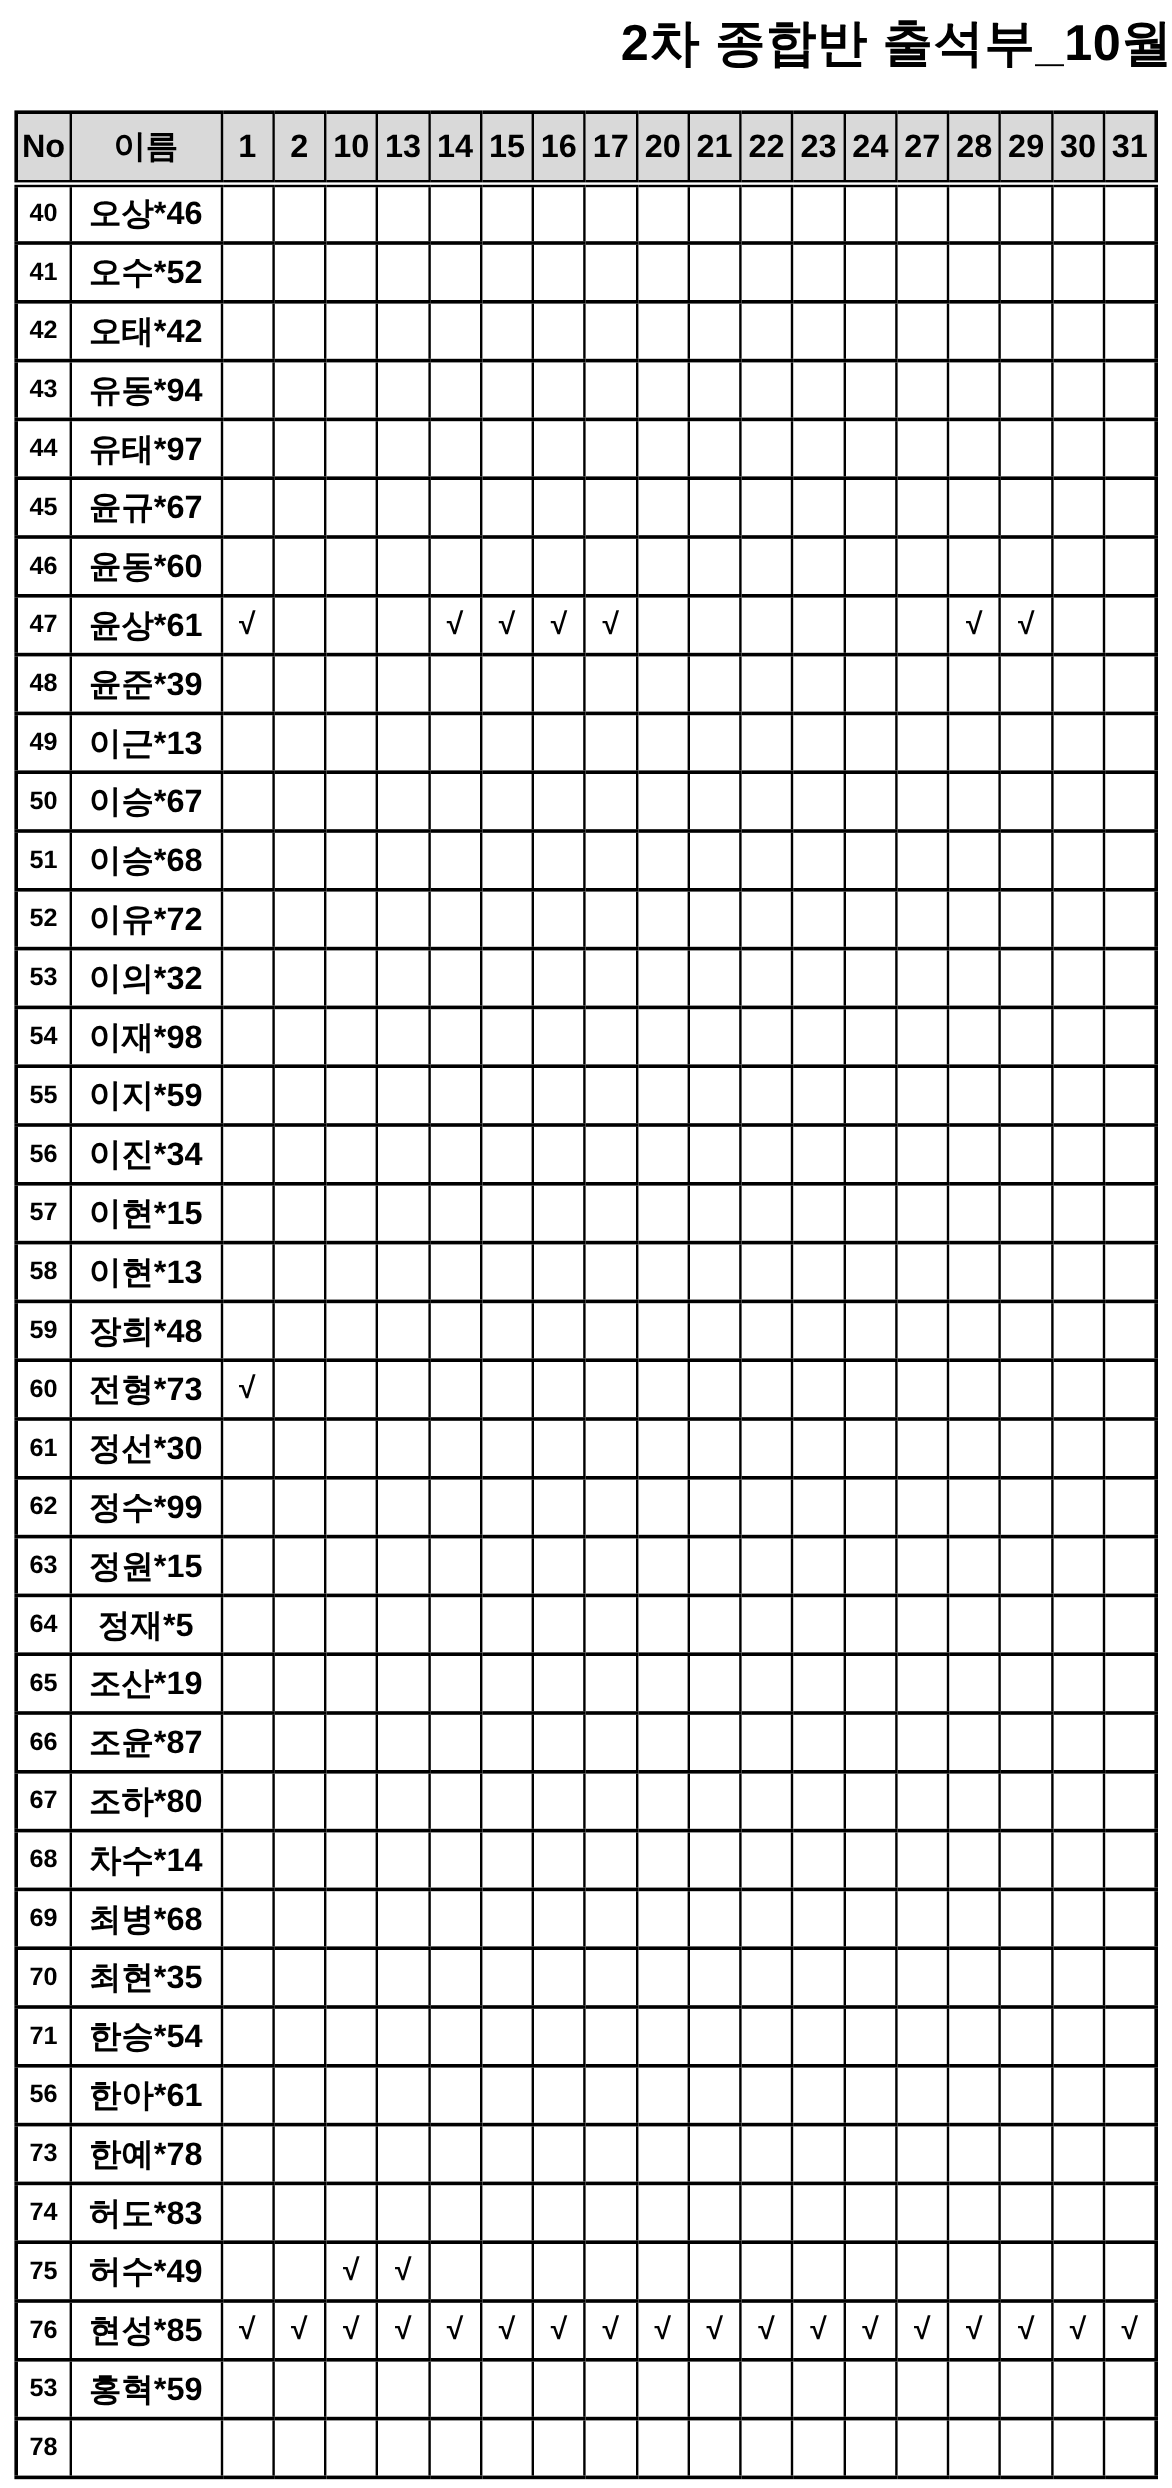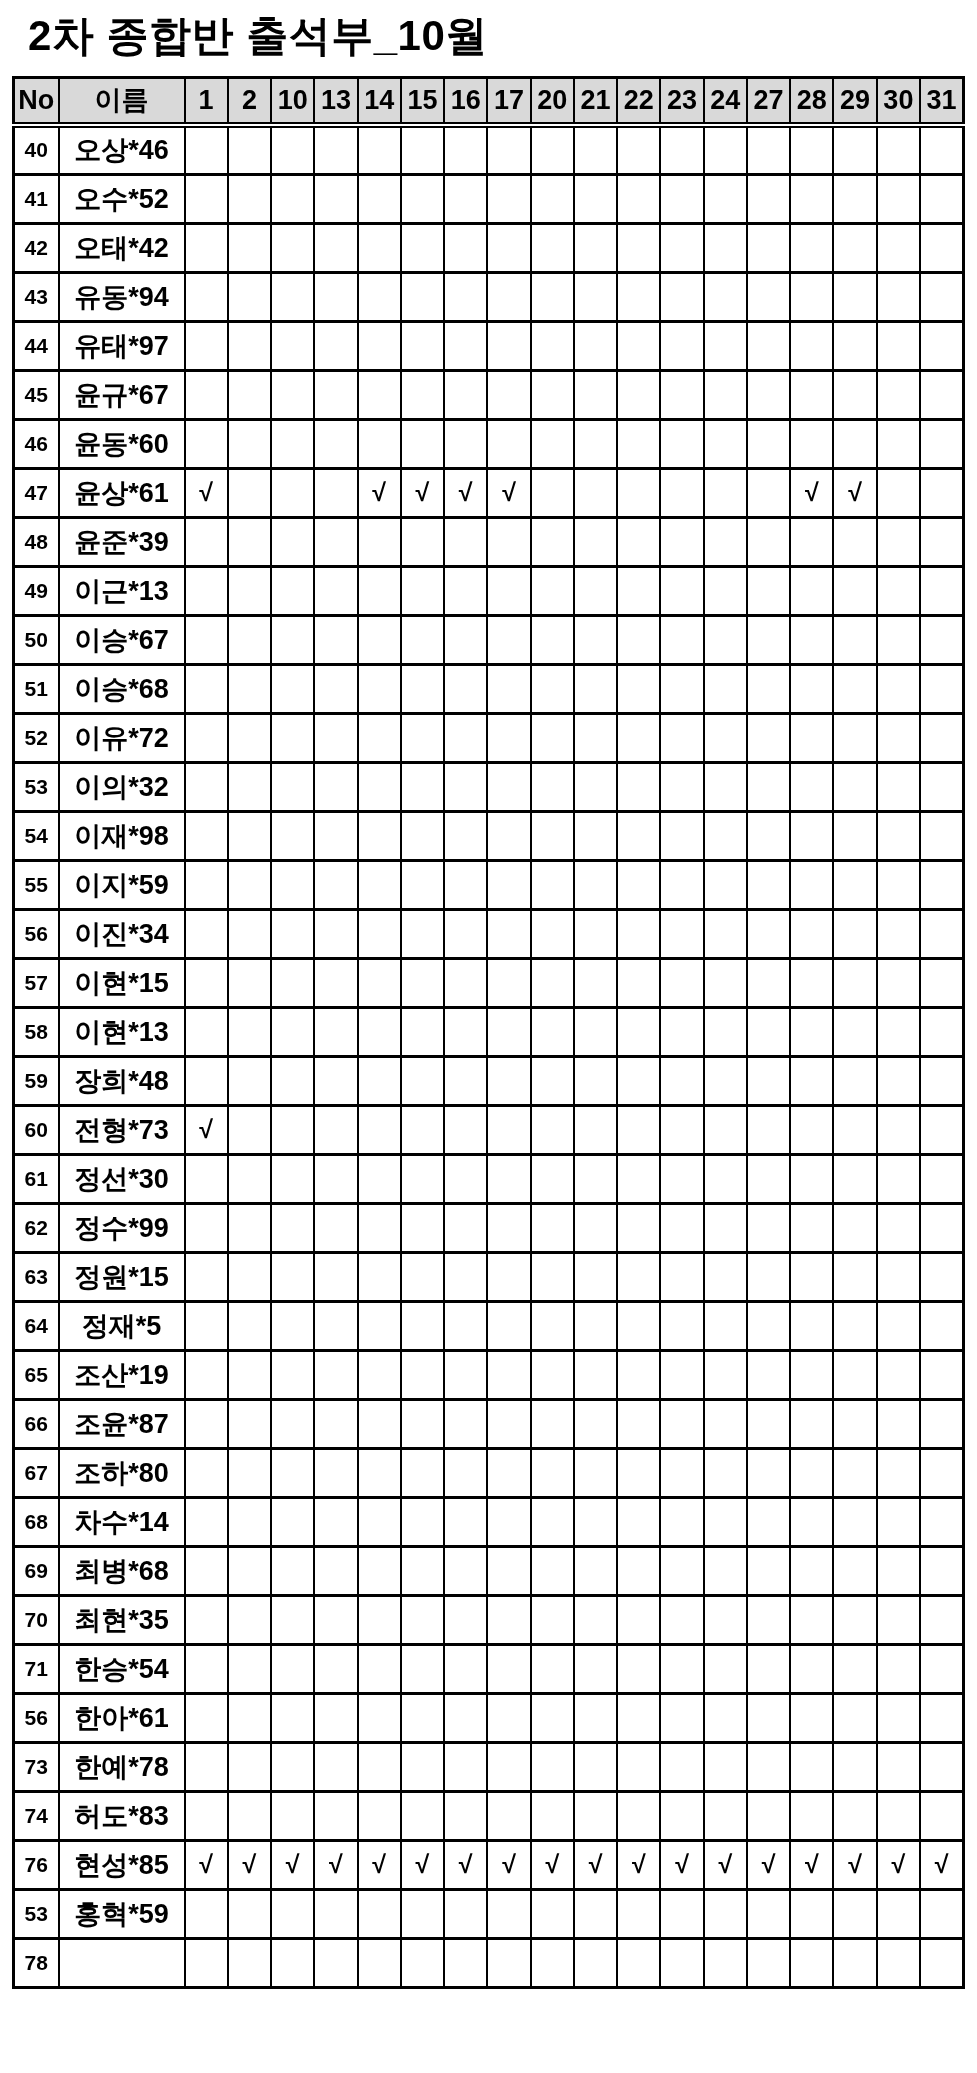--- a/index.html
+++ b/index.html
@@ -16,47 +16,46 @@
     font-family: "Liberation Sans", "DejaVu Sans", sans-serif;
     color: var(--text);
   }
   .page {
     width: 977px;
     height: 2073px;
     background: var(--page-bg);
     overflow: hidden;
   }
   .title {
-    margin: 10px 0 13px 0;
-    text-align: left;
+    margin: 10px 0 29px 0;
+    text-align: right;
     font-size: 42px;
     line-height: 1.25;
     font-weight: bold;
     letter-spacing: 0.5px;
-    padding-left: 28px;
   }
   table.attendance {
     border-collapse: collapse;
     table-layout: fixed;
     width: 953px;
     margin-left: 12px;
     border: 3px solid var(--border);
   }
   th, td {
     border: 2px solid var(--border);
     border-top-width: 3px;
     border-bottom-width: 3px;
     padding: 0;
     text-align: center;
     vertical-align: middle;
     font-weight: bold;
     overflow: hidden;
     white-space: nowrap;
   }
-  thead tr { height: 48px; }
+  thead tr { height: 60px; }
   thead th {
     background: var(--header-bg);
     font-size: 27px;
     border-bottom: 6px double var(--border);
   }
   tbody tr { height: 49px; }
   td.no-cell   { font-size: 21px; }
   td.name-cell { font-size: 27px; }
   td.mark-cell { font-size: 25px; }
   th.no-col    { width: 45px; }
@@ -860,20 +859,42 @@
           <td class="mark-cell"></td>
           <td class="mark-cell"></td>
           <td class="mark-cell"></td>
           <td class="mark-cell"></td>
           <td class="mark-cell"></td>
           <td class="mark-cell"></td>
           <td class="mark-cell"></td>
           <td class="mark-cell"></td>
         </tr>
         <tr>
+          <td class="no-cell">75</td>
+          <td class="name-cell">허수*49</td>
+          <td class="mark-cell"></td>
+          <td class="mark-cell"></td>
+          <td class="mark-cell">√</td>
+          <td class="mark-cell">√</td>
+          <td class="mark-cell"></td>
+          <td class="mark-cell"></td>
+          <td class="mark-cell"></td>
+          <td class="mark-cell"></td>
+          <td class="mark-cell"></td>
+          <td class="mark-cell"></td>
+          <td class="mark-cell"></td>
+          <td class="mark-cell"></td>
+          <td class="mark-cell"></td>
+          <td class="mark-cell"></td>
+          <td class="mark-cell"></td>
+          <td class="mark-cell"></td>
+          <td class="mark-cell"></td>
+          <td class="mark-cell"></td>
+        </tr>
+        <tr>
           <td class="no-cell">76</td>
           <td class="name-cell">현성*85</td>
           <td class="mark-cell">√</td>
           <td class="mark-cell">√</td>
           <td class="mark-cell">√</td>
           <td class="mark-cell">√</td>
           <td class="mark-cell">√</td>
           <td class="mark-cell">√</td>
           <td class="mark-cell">√</td>
           <td class="mark-cell">√</td>

